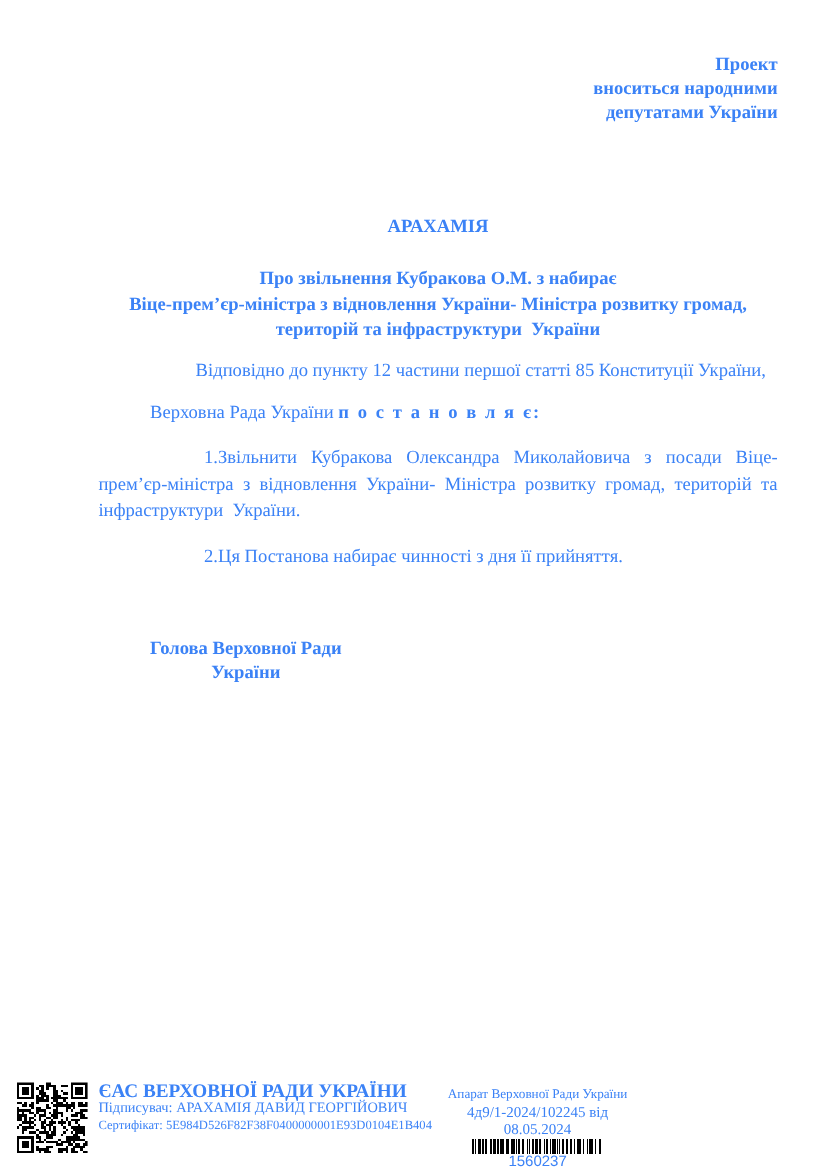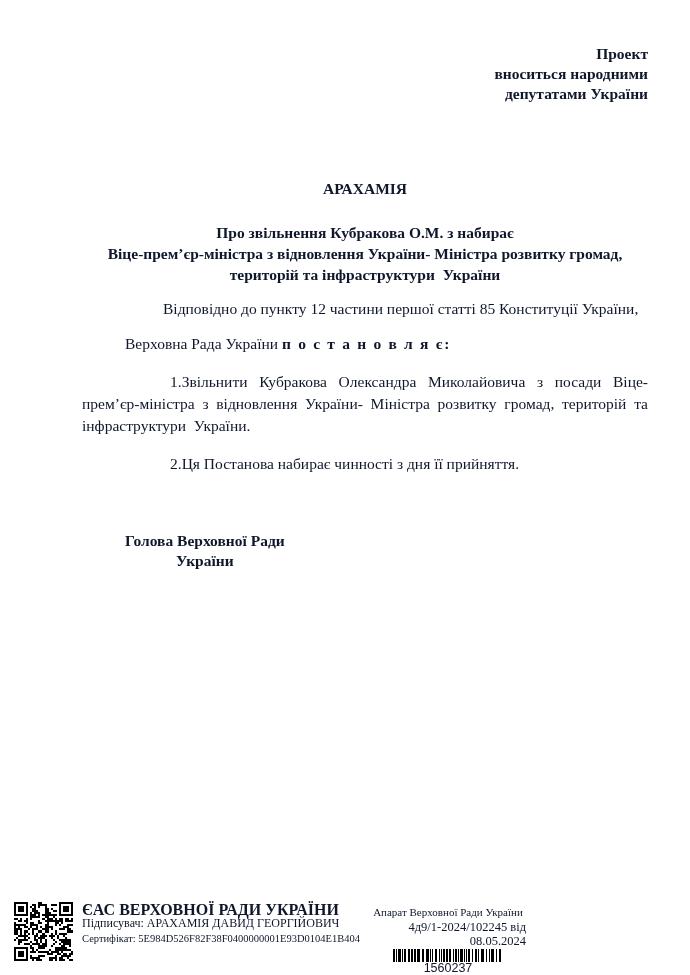--- a/index.html
+++ b/index.html
@@ -2,21 +2,21 @@
 <html lang="uk"><head>
 <meta charset="utf-8">
 <style>
   html,body { margin:0; padding:0; }
   body { background:#888; }
   .page {
     position:relative;
     width:690px; height:975px;
     margin:0 auto;
     background:#ffffff;
-    color:#0f172a;
+    color:#3b82f6;
     font-family:"Liberation Serif","DejaVu Serif",serif;
     overflow:hidden;
   }
   .content {
     position:absolute; left:82px; top:0; width:566px;
   }
   
   .header-right {
     margin-top:44px;
     text-align:right;
@@ -87,21 +87,21 @@
   }
   .seal-org   { font-weight:bold; font-size:16px; }
   .seal-signer{ font-size:12px;   margin-top:1px; }
   .seal-cert  { font-size:10.5px; margin-top:2px; }
   .seal-valid { font-size:12.5px; margin-top:1px; }
   .registration {
     position:absolute; left:370px; top:906px;
     width:156px; text-align:center;
   }
   .reg-office { font-size:11px; line-height:13px; }
-  .reg-number { font-size:12.5px; line-height:14px; margin-top:1px;text-align:right; }
+  .reg-number { font-size:12.5px; line-height:14px; margin-top:1px; }
   .barcode { display:block; margin:1px auto 0; }
   .reg-barcode-number {
     font-family:Liberation Sans, sans-serif;
     font-size:12.5px; line-height:13px;
   }
 </style>
 </head>
 <body>
 
 <div class="page">

